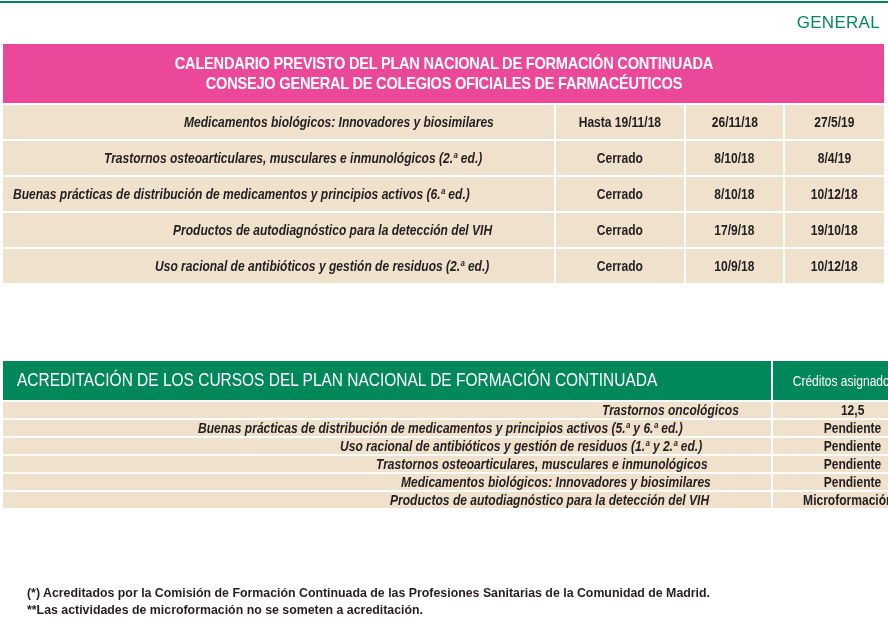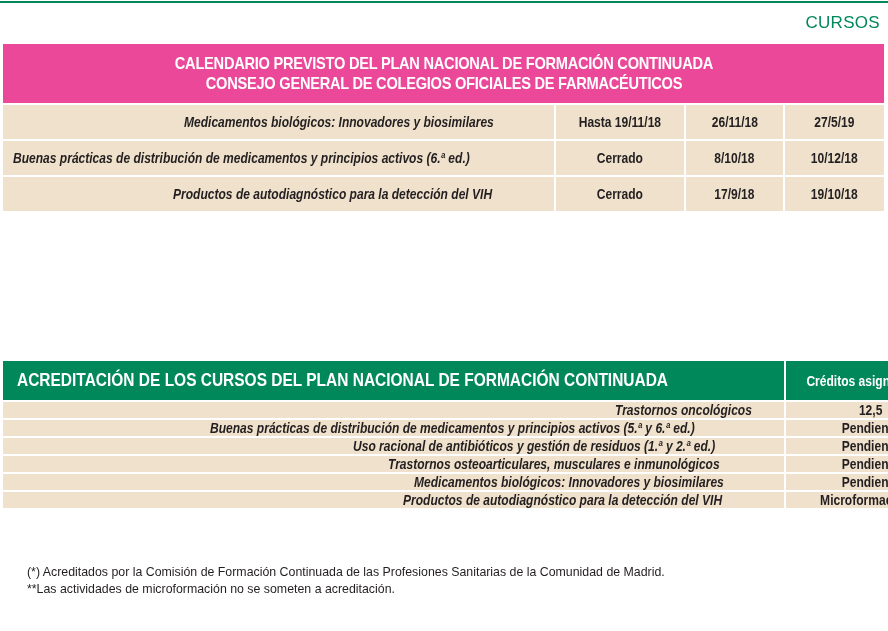--- a/index.html
+++ b/index.html
@@ -13,32 +13,32 @@
   table { border-collapse:separate; border-spacing:2px; position:absolute; left:1px; }
   td, th { padding:0 10px; font-size:14px; }
   .t1 { top:103px; width:885px; }
   .t1 th { background:#bad8c6; font-weight:bold; height:44px; text-align:center; line-height:17px; }
   .t1 td { background:#efe1cb; height:34px; }
   .course { font-style:italic; font-weight:bold; text-align:right;text-decoration:underline; }
   .center { text-align:center;font-weight:bold; }
   .narrow { display:inline-block; transform:scaleX(0.86); transform-origin:left center; white-space:nowrap; }
   .narrowc { display:inline-block; transform:scaleX(0.86); transform-origin:center center; white-space:nowrap; }
   .t2 { top:359px; width:885px; }
-  .t2 th { background:#00875a; color:#fff; font-weight:bold; height:39px; }
+  .t2 th { background:#00875a; color:#fff; font-weight:normal; height:39px; }
   .t2 th.big { font-size:18px; text-align:left; padding-left:14px; }
   .t2 th.small { font-size:14px; text-align:center; }
   .t2 td { background:#efe1cb; height:15px; }
-  .notes { position:absolute; left:27px; top:563px; font-size:13px; line-height:17px; }
+  .notes { position:absolute; left:27px; top:584px; font-size:13px; line-height:17px;font-weight:bold; }
   .notes div { transform:scaleX(0.95); transform-origin:left center; white-space:nowrap; }
 </style>
 </head>
 <body>
 
 <div class="topline"></div>
-<div class="section-label">CURSOS</div>
+<div class="section-label">GENERAL</div>
 
 <div class="title-box">
   <span>CALENDARIO PREVISTO DEL PLAN NACIONAL DE FORMACIÓN CONTINUADA</span>
   <span>CONSEJO GENERAL DE COLEGIOS OFICIALES DE FARMACÉUTICOS</span>
 </div>
 
 <table class="t1">
   <colgroup>
     <col style="width:543px">
       <col style="width:130px">
@@ -46,30 +46,42 @@
       <col style="width:102px">
   </colgroup>
   <tbody>
   <tr>
     <td class="course"><span class="narrow">Medicamentos biológicos: Innovadores y biosimilares</span></td>
     <td class="center"><span class="narrowc">Hasta 19/11/18</span></td>
     <td class="center"><span class="narrowc">26/11/18</span></td>
     <td class="center"><span class="narrowc">27/5/19</span></td>
   </tr>
   <tr>
+    <td class="course"><span class="narrow">Trastornos osteoarticulares, musculares e inmunológicos (2.ª ed.)</span></td>
+    <td class="center"><span class="narrowc">Cerrado</span></td>
+    <td class="center"><span class="narrowc">8/10/18</span></td>
+    <td class="center"><span class="narrowc">8/4/19</span></td>
+  </tr>
+  <tr>
     <td class="course"><span class="narrow">Buenas prácticas de distribución de medicamentos y principios activos (6.ª ed.)</span></td>
     <td class="center"><span class="narrowc">Cerrado</span></td>
     <td class="center"><span class="narrowc">8/10/18</span></td>
     <td class="center"><span class="narrowc">10/12/18</span></td>
   </tr>
   <tr>
     <td class="course"><span class="narrow">Productos de autodiagnóstico para la detección del VIH</span></td>
     <td class="center"><span class="narrowc">Cerrado</span></td>
     <td class="center"><span class="narrowc">17/9/18</span></td>
     <td class="center"><span class="narrowc">19/10/18</span></td>
+  </tr>
+  <tr>
+    <td class="course"><span class="narrow">Uso racional de antibióticos y gestión de residuos (2.ª ed.)</span></td>
+    <td class="center"><span class="narrowc">Cerrado</span></td>
+    <td class="center"><span class="narrowc">10/9/18</span></td>
+    <td class="center"><span class="narrowc">10/12/18</span></td>
   </tr>
 </tbody>
   </table>
 
 <table class="t2">
   <colgroup>
     <col style="width:708px">
       <col style="width:171px">
   </colgroup>
   <tbody>

